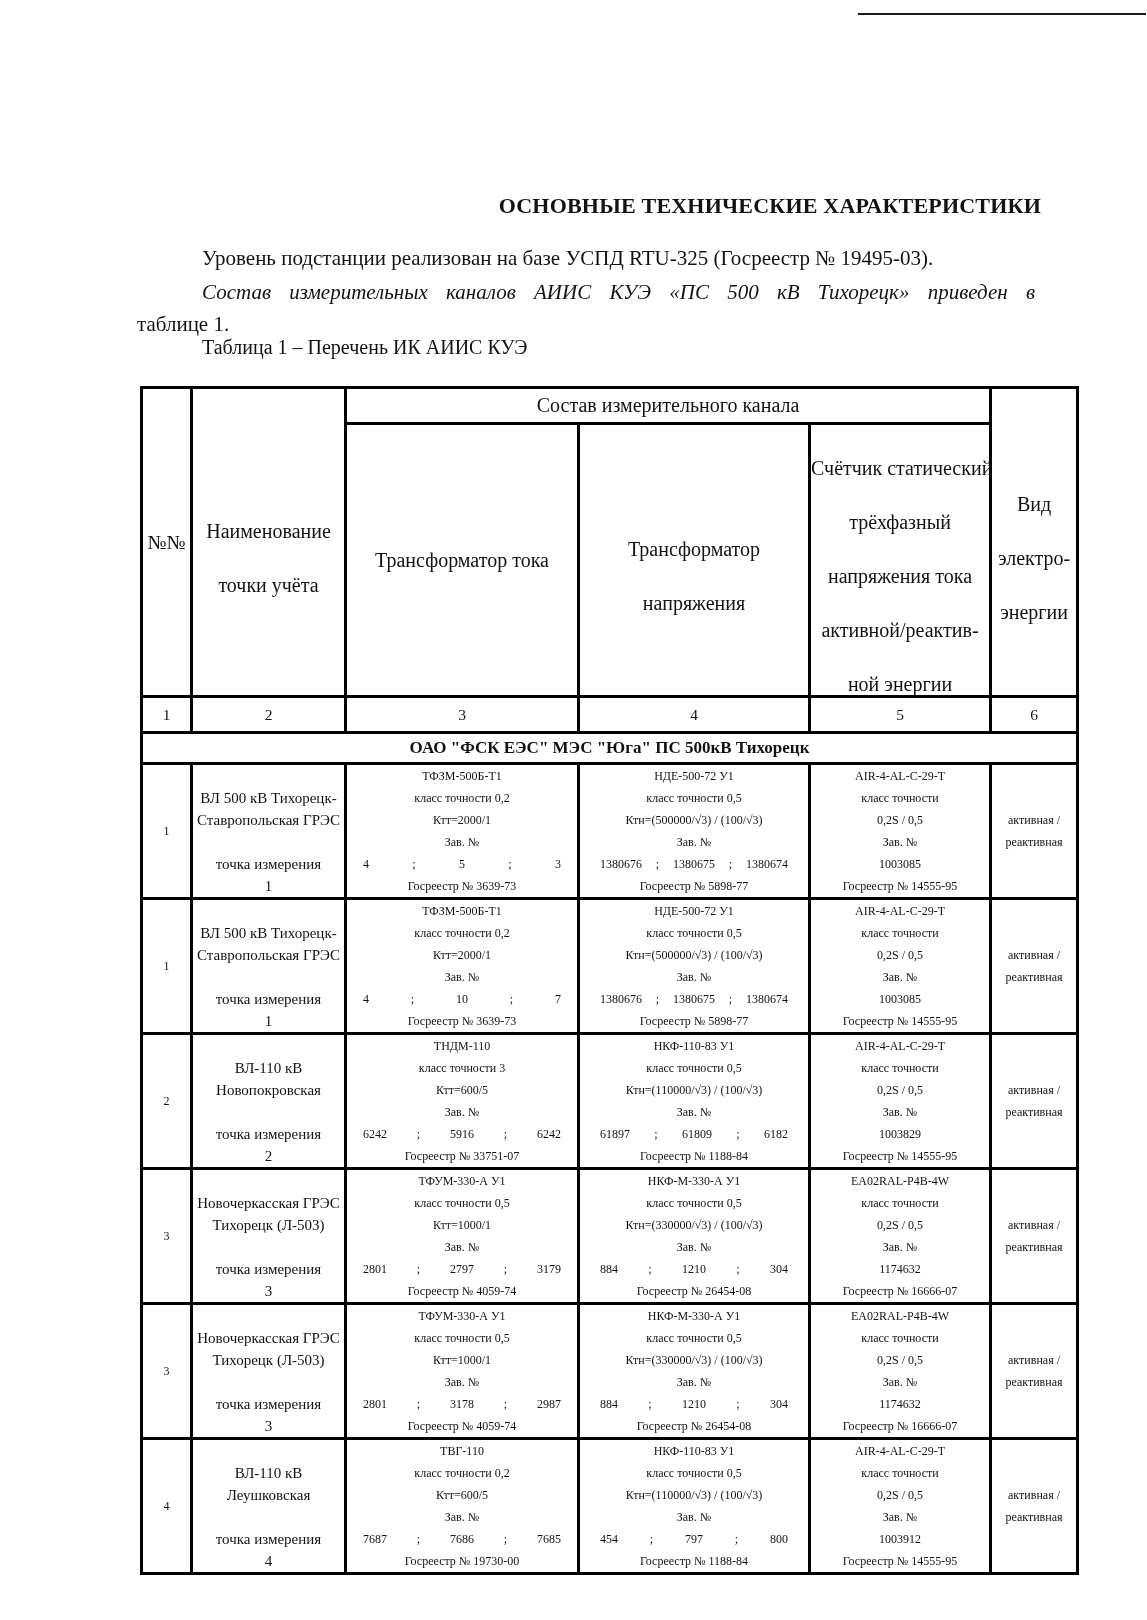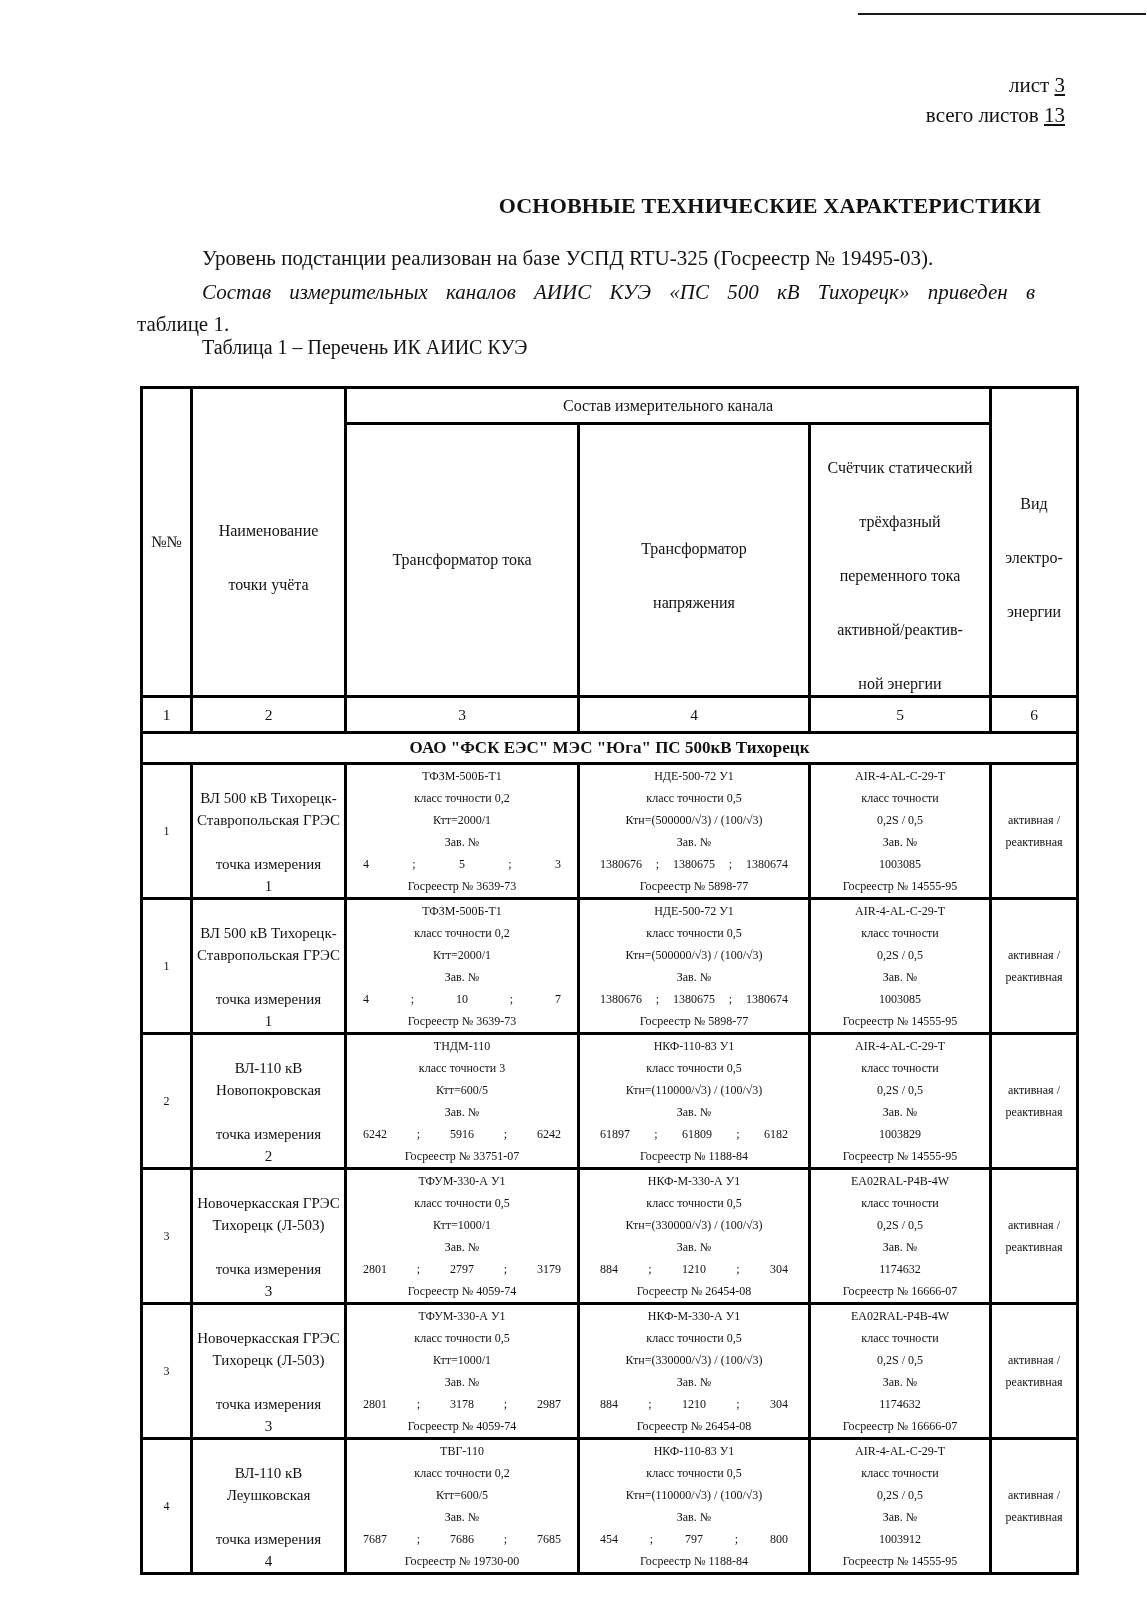--- a/index.html
+++ b/index.html
@@ -19,45 +19,41 @@
   .para1{position:absolute;top:246px;left:137px;width:898px;font-size:21px;text-indent:65px;}
   .para2{position:absolute;top:277px;left:137px;width:898px;font-size:21px;line-height:31.5px;}
   .para2 .l1{text-indent:65px;word-spacing:13px;white-space:nowrap;font-style:italic;}
   .caption{position:absolute;top:336px;left:137px;width:898px;font-size:20px;text-indent:65px;}
 
   .tbl-wrap{position:absolute;top:386px;left:140px;}
   table{border-collapse:collapse;table-layout:fixed;width:936px;}
   td{border:3px solid #000;padding:0;vertical-align:middle;overflow:hidden;
      font-size:12px;text-align:center;}
   .hln{line-height:22px;white-space:nowrap;margin-top:32px;}
-  .hcell{font-size:16px;}
+  .hcell{font-size:20px;}
   tr.h1{height:36px;}
   tr.h2{height:142px;}
   tr.hnum{height:36px;}
   tr.org{height:31px;}
   tr.org td{font-weight:bold;font-size:17px;}
   tr.data-row{height:133px;}
   .ln{height:22px;line-height:22px;white-space:nowrap;}
   .c-name{font-size:15px;}
   .serials{display:flex;justify-content:space-between;align-items:center;}
   .serials.wide{padding:0 16px;}
   .serials.tight{padding:0 20px;}
   .no-cell{font-size:15.5px;}
 </style>
 </head>
 <body>
 
 <div class="page">
 
   <div class="scan-line"></div>
 
-  <div class="sheet-block">
-    <div><span>лист</span> <span class="u">3</span></div>
-    <div><span>всего листов</span> <span class="u">13</span></div>
-  </div>
 
 
   <div class="title">ОСНОВНЫЕ ТЕХНИЧЕСКИЕ ХАРАКТЕРИСТИКИ</div>
 
   <div class="para1">Уровень подстанции реализован на базе УСПД RTU-325 (Госреестр № 19495-03).</div>
 
   <div class="para2">
     <div class="l1">Состав измерительных каналов АИИС КУЭ «ПС 500 кВ Тихорецк» приведен в</div>
     <div class="l2">таблице 1.</div>
   </div>
@@ -90,21 +86,21 @@
         </tr>
         <tr class="h2">
           <td class="hcell">Трансформатор тока</td>
           <td class="hcell">
             <div class="hln">Трансформатор</div>
             <div class="hln">напряжения</div>
           </td>
           <td class="hcell">
             <div class="hln">Счётчик статический</div>
             <div class="hln">трёхфазный</div>
-            <div class="hln">переменного тока</div>
+            <div class="hln">напряжения тока</div>
             <div class="hln">активной/реактив-</div>
             <div class="hln">ной энергии</div>
           </td>
         </tr>
         <tr class="hnum">
           <td class="no-cell">1</td>
           <td class="no-cell">2</td>
           <td class="no-cell">3</td>
           <td class="no-cell">4</td>
           <td class="no-cell">5</td>

